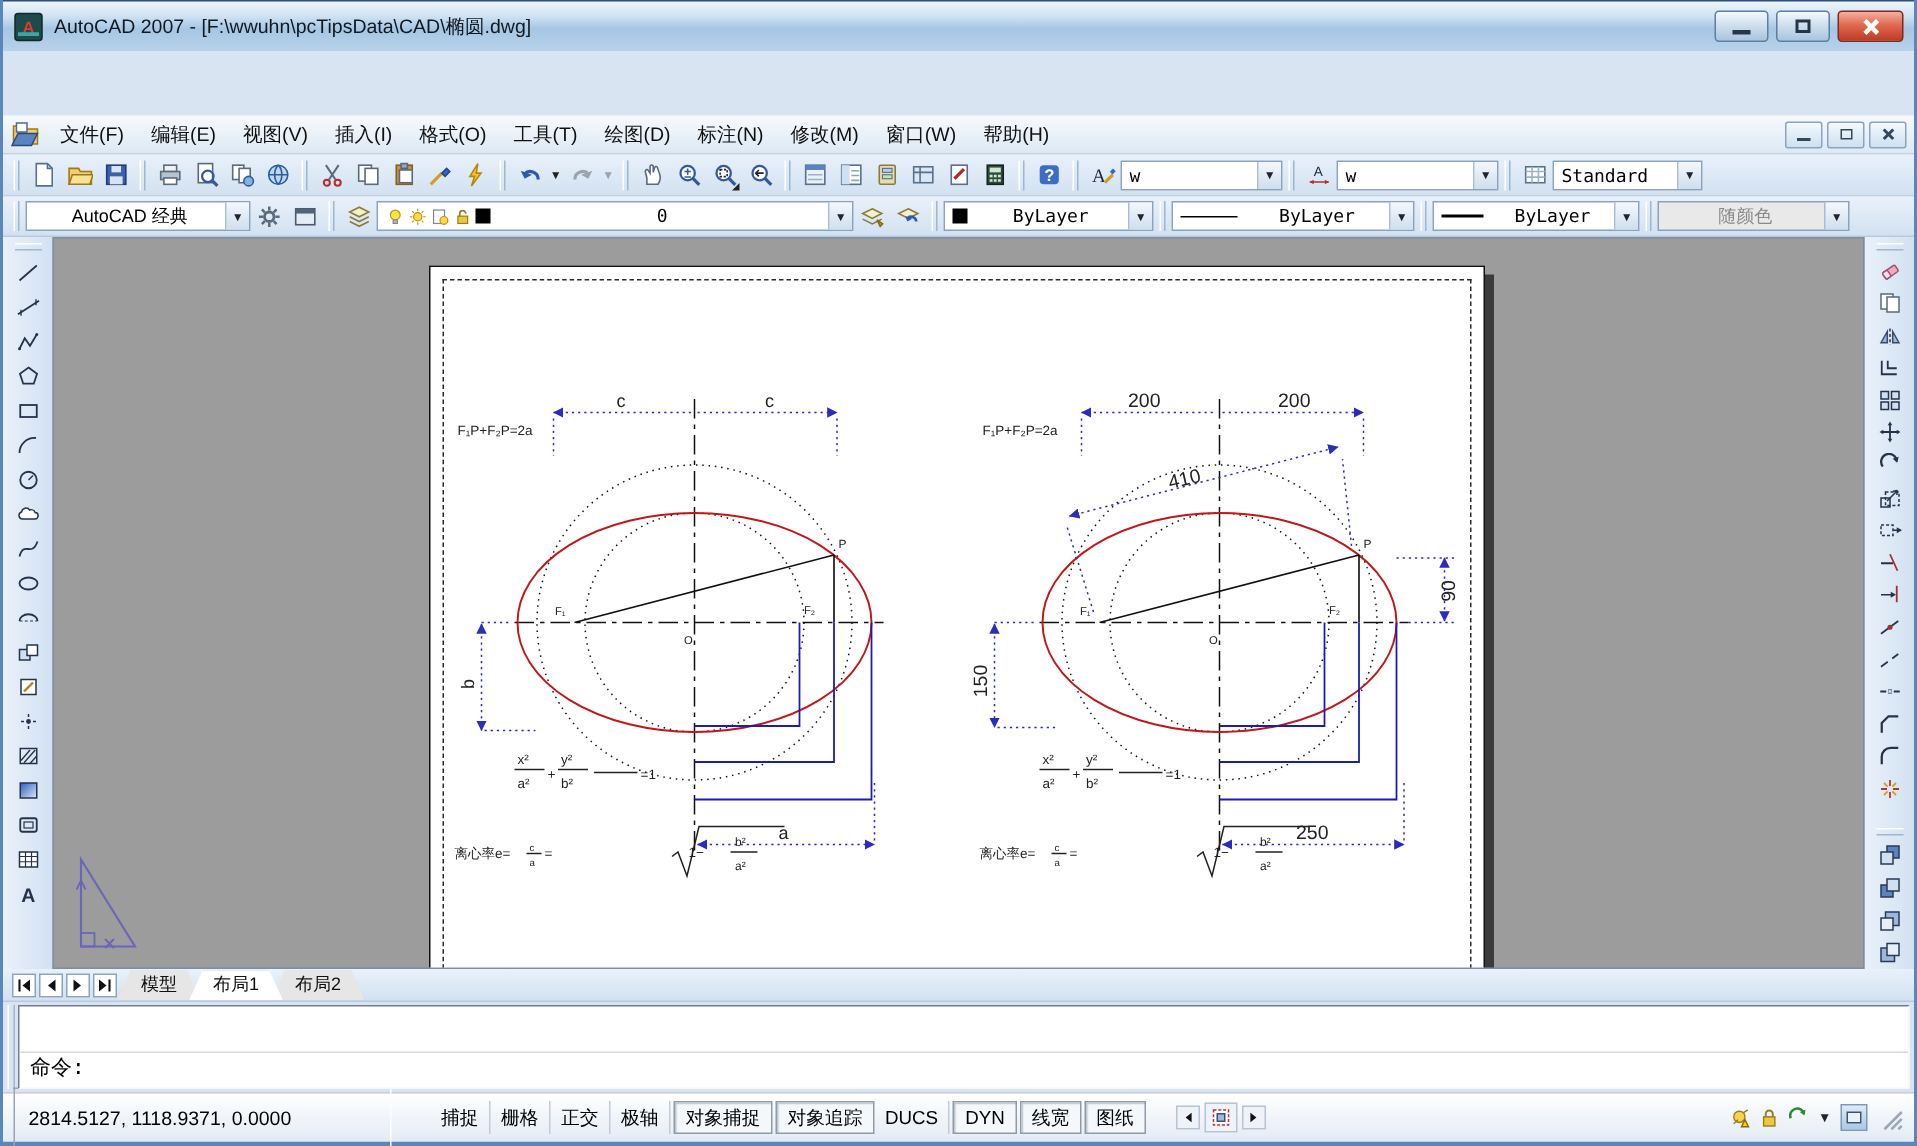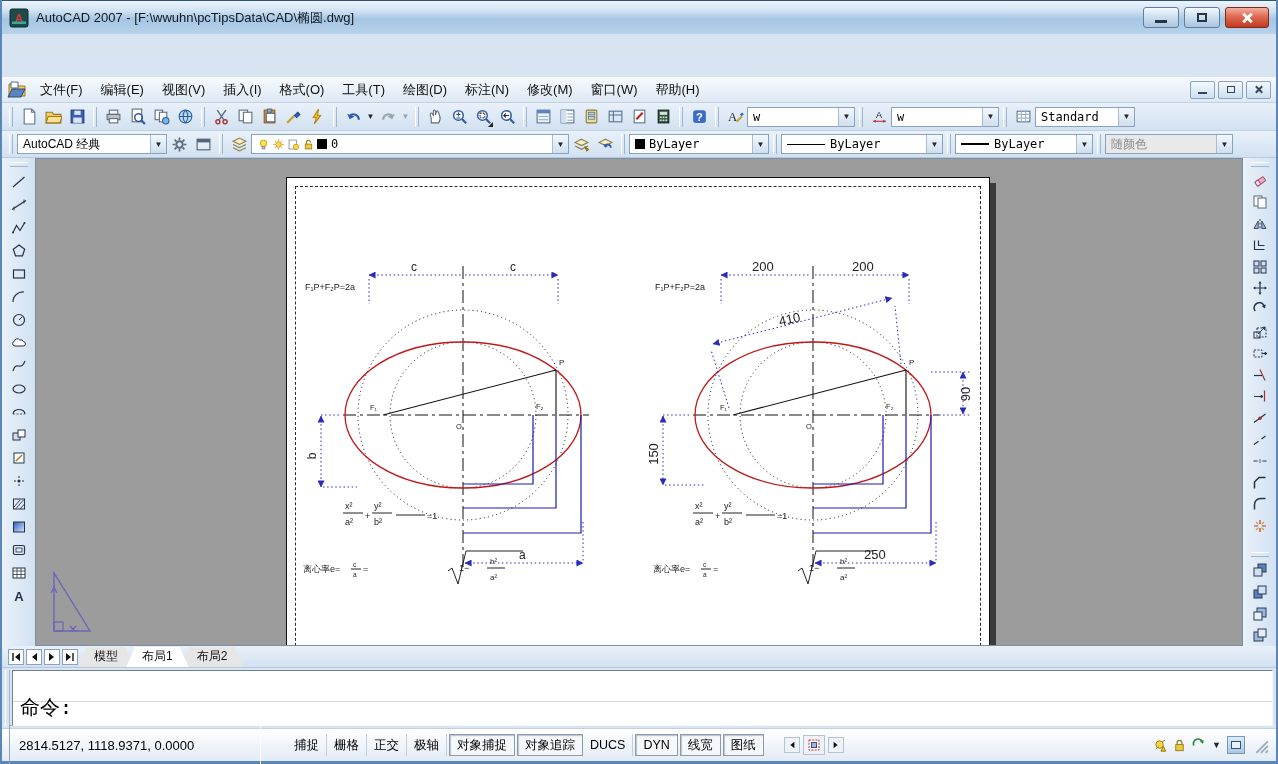--- a/index.html
+++ b/index.html
@@ -28,21 +28,21 @@
 .mdi-btn{width:25px;height:18px;border:1px solid #8aa4c0;border-radius:2px;background:linear-gradient(#f5f9fd,#cde0f0);display:flex;align-items:center;justify-content:center;}
 .mg-min{width:9px;height:2px;background:#33475c;margin-top:7px;}
 .mg-max{width:8px;height:7px;border:1.5px solid #33475c;}
 .mg-x{position:relative;width:9px;height:9px;}
 .mg-x::before,.mg-x::after{content:"";position:absolute;left:4px;top:0;width:2px;height:9px;background:#33475c;}
 .mg-x::before{transform:rotate(45deg);} .mg-x::after{transform:rotate(-45deg);}
 
 
 .tbrow{display:flex;align-items:center;background:linear-gradient(#e9f1fa,#d2e1f1);padding:0 3px;}
 .tb1{height:28px;flex:0 0 28px;border-bottom:1px solid #c2d1e2;}
-.tb2{height:27px;flex:0 0 27px;border-bottom:1px solid #b9c9dd;}
+.tb2{height:27px;flex:0 0 27px;border-bottom:1px solid #b9c9dd;text-align:center;}
 .grip{width:4px;height:20px;border-left:1px solid #ffffff;border-right:1px solid #9fb6cd;margin:0 4px;flex:0 0 4px;}
 .tbtn{width:24px;height:24px;display:flex;align-items:center;justify-content:center;position:relative;flex:0 0 24px;}
 .tbtn svg{width:17px;height:17px;}
 .flyout::after{content:"";position:absolute;right:2px;bottom:2px;border-left:5px solid transparent;border-bottom:5px solid #222;}
 .drop{width:11px;height:24px;display:flex;align-items:center;justify-content:center;font-size:8px;color:#222;flex:0 0 11px;}
 .drop.dis{color:#98a4b2;}
 .combo{height:20px;background:#fff;border:1px solid #89a2bd;display:flex;align-items:center;padding-left:5px;}
 .ctext{flex:1;font-family:"DejaVu Sans Mono",monospace;font-size:12px;color:#000;white-space:nowrap;overflow:hidden;}
 .ctext.cn{font-family:"Liberation Sans",sans-serif;}
 .carrow{width:16px;height:18px;border-left:1px solid #a9bcd2;background:linear-gradient(#f4f8fc,#cfdeee);display:flex;align-items:center;justify-content:center;font-size:8px;color:#223;flex:0 0 16px;}
@@ -73,21 +73,21 @@
 .tnav{display:flex;gap:2px;margin:0 8px 2px 0;}
 .tnav-btn{width:16px;height:16px;background:#fff;border:1px solid #8aa4c0;display:flex;align-items:center;justify-content:center;}
 .tab{height:20px;line-height:17px;padding:1px 16px 0;font-size:12px;clip-path:polygon(9px 0,calc(100% - 9px) 0,100% 100%,0 100%);background:#e6e6e6;margin-left:-8px;color:#111;filter:drop-shadow(0 0 1px #777);}
 .tab.active{background:#fff;z-index:2;}
 
 
 .cmd{height:60px;flex:0 0 60px;background:#d8e4f2;padding:2px 3px;display:flex;}
 .cmd-grip{width:5px;border-left:1px solid #fff;border-right:1px solid #9fb6cd;margin-right:2px;flex:0 0 5px;}
 .cmd-box{flex:1;background:#fff;border:1px solid;border-color:#6f7f90 #f6f8fa #f6f8fa #6f7f90;position:relative;}
 .cmd-divider{position:absolute;left:0;right:0;bottom:23px;border-top:1px solid #d8d8d8;}
-.cmd-prompt{position:absolute;left:7px;bottom:4px;font-family:"DejaVu Sans Mono",monospace;font-size:20px;color:#000;}
+.cmd-prompt{position:absolute;left:7px;bottom:4px;font-family:"DejaVu Sans Mono",monospace;font-size:14px;color:#000;}
 
 
 .statusbar{height:33px;flex:0 0 33px;background:linear-gradient(#ffffff,#e2ebf5);border-top:1px solid #c2d1e2;display:flex;align-items:center;padding:0 7px;font-size:12.5px;color:#000;}
 .coords{width:252px;height:40px;display:flex;align-items:center;padding-left:9px;border:1px solid;border-color:#93a5b8 #fdfdfd #fdfdfd #93a5b8;font-size:13px;flex:0 0 252px;white-space:nowrap;}
 .toggles{display:flex;align-items:stretch;height:22px;margin-left:26px;}
 .toggle{display:flex;align-items:center;padding:0 7px;border-right:1px solid #c3cbd5;white-space:nowrap;}
 .toggle.pressed{border:1px solid #8e9aa8;background:#f4f8fb;box-shadow:inset 1px 1px 1px #b9c2cc;margin-left:2px;}
 .lnav{display:flex;align-items:center;gap:3px;margin-left:20px;}
 .lnav-btn{width:16px;height:16px;border:1px solid #b7c3d2;background:#eef3f9;display:flex;align-items:center;justify-content:center;}
 .tray{margin-left:auto;display:flex;align-items:center;gap:4px;}

